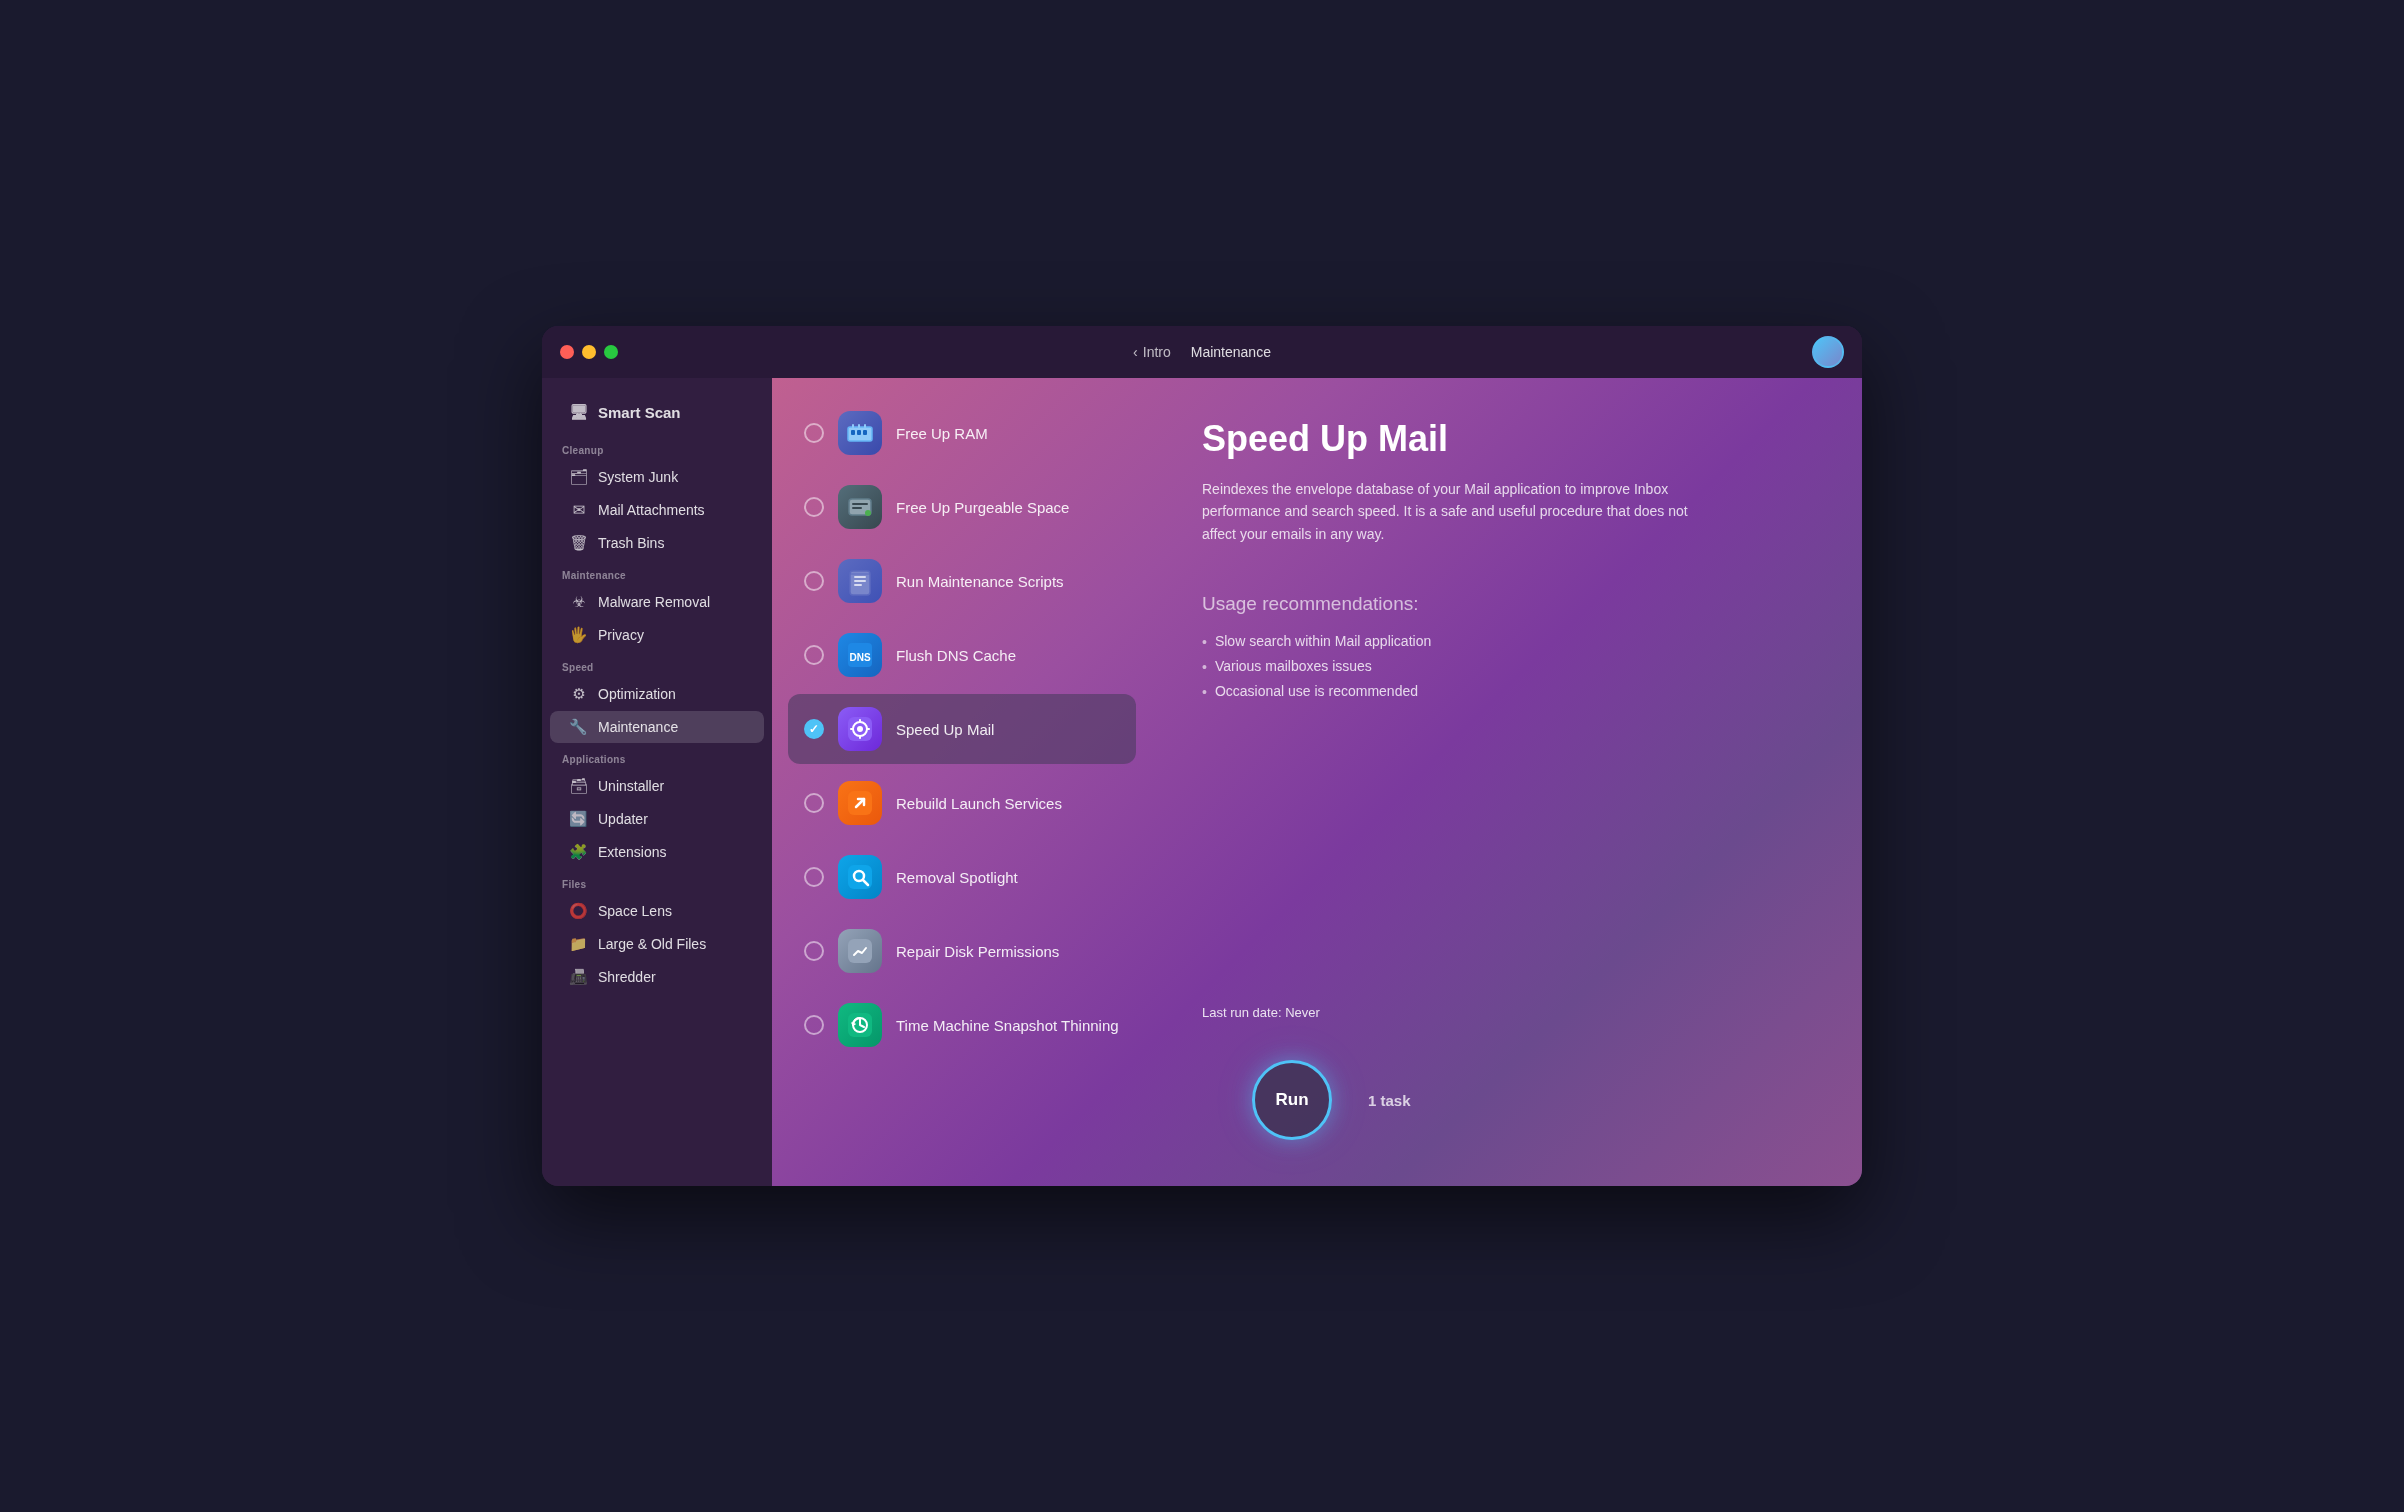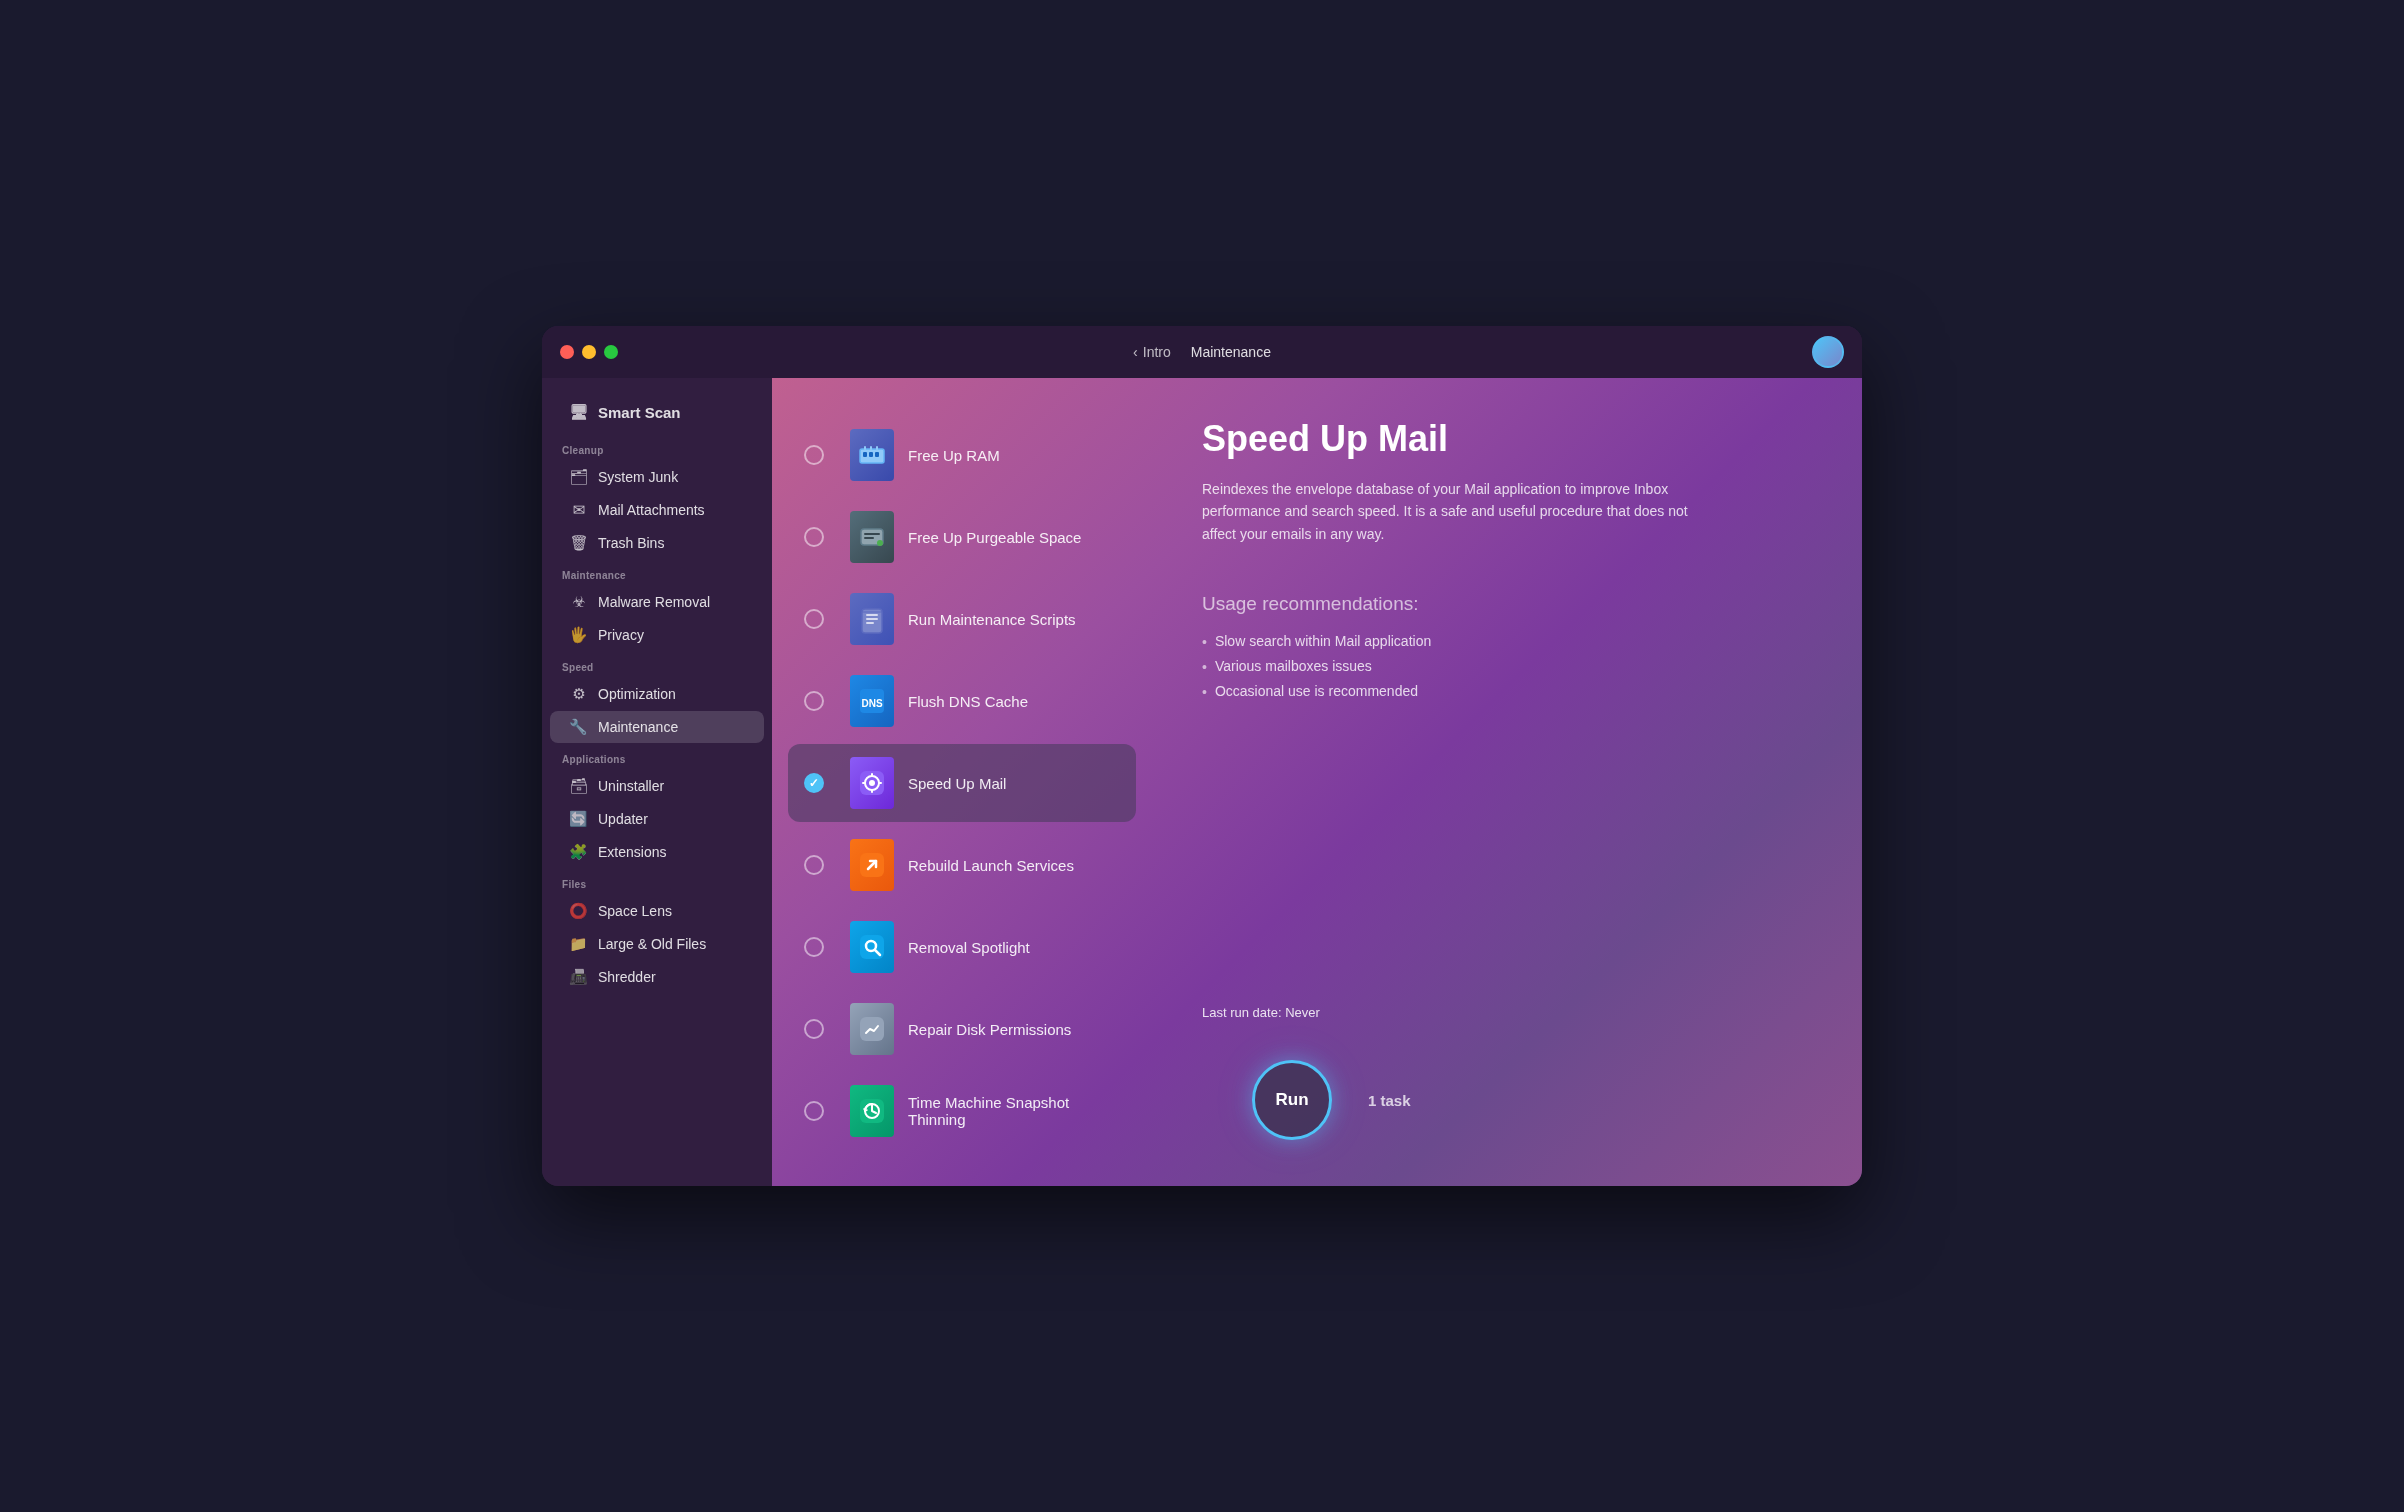--- a/index.html
+++ b/index.html
@@ -146,23 +146,24 @@
     .main {
       flex: 1;
       background: linear-gradient(135deg, #c06090 0%, #9b4fa0 30%, #7b3a9e 55%, #6b4a8e 75%, #8b5090 100%);
       display: flex;
       overflow: hidden;
     }
 
     
     .task-list-panel {
       width: 380px;
-      padding: 38px 16px;
+      padding: 20px 16px;
       overflow-y: auto;
       flex-shrink: 0;
+      text-align: center;
     }
 
     .task-item {
       display: flex;
       align-items: center;
       gap: 14px;
       padding: 13px 16px;
       border-radius: 12px;
       cursor: pointer;
       margin-bottom: 4px;
@@ -188,29 +189,28 @@
     }
     .task-radio.checked::after {
       content: '✓';
       color: white;
       font-size: 12px;
       font-weight: bold;
     }
 
     .task-icon {
       width: 44px;
-      height: 52px;
-      border-radius: 4px;
+      height: 44px;
+      border-radius: 12px;
       flex-shrink: 0;
       display: flex;
       align-items: center;
       justify-content: center;
       font-size: 22px;
       overflow: hidden;
-      margin-left: 12px;
     }
 
     .task-name {
       color: rgba(255,255,255,0.9);
       font-size: 15px;
       font-weight: 500;
     }
 
     
     .detail-panel {

